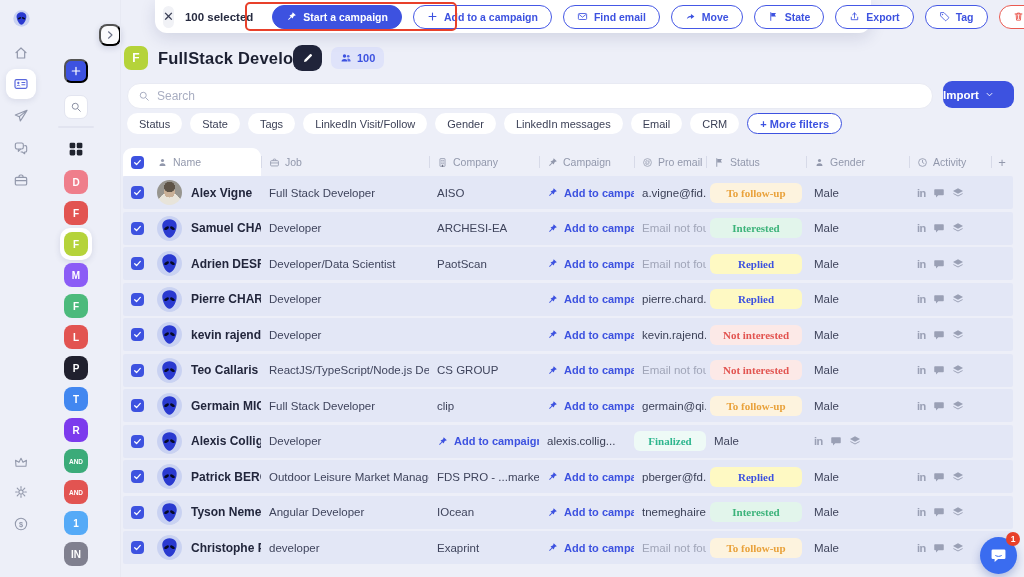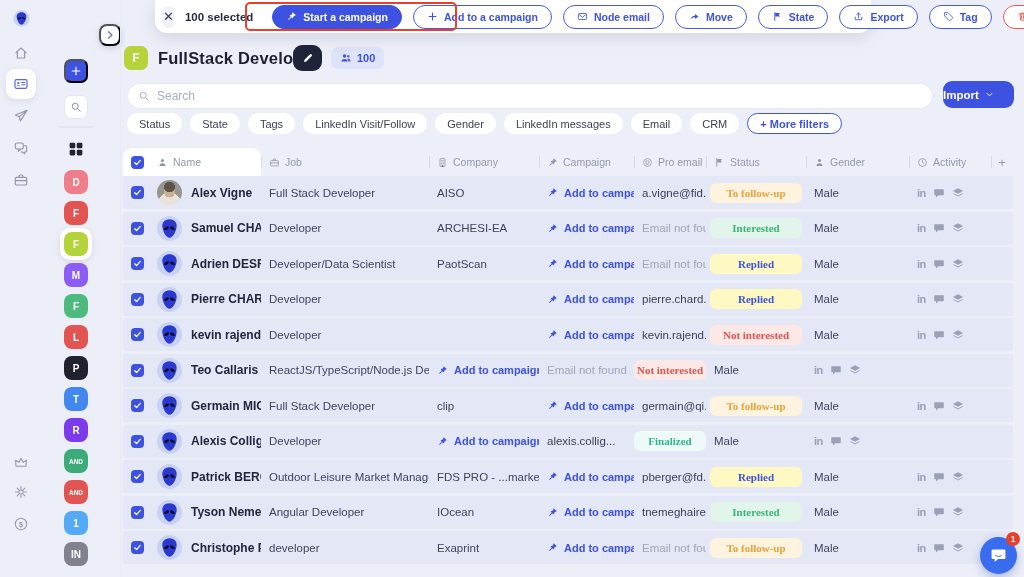--- a/index.html
+++ b/index.html
@@ -369,21 +369,21 @@
     <svg class="ic">
           <use href="#i-plus"></use>
         </svg>
     <span class="lbl">Add to a campaign</span>
   </button>
 
   <button class="tbtn outline">
     <svg class="ic">
           <use href="#i-mail"></use>
         </svg>
-    <span class="lbl">Node email</span>
+    <span class="lbl">Find email</span>
   </button>
 
   <button class="tbtn outline">
     <svg class="ic">
           <use href="#i-move"></use>
         </svg>
     <span class="lbl">Move</span>
   </button>
 
   <button class="tbtn outline">
@@ -774,20 +774,23 @@
           <span class="avatar">
             <svg>
               <use href="#i-alien"></use>
             </svg>
           </span>
           <span class="nm">Teo Callaris</span>
         </div>
     <div class="cell">
           <span class="jb">ReactJS/TypeScript/Node.js Developer</span>
         </div>
+    <div class="cell">
+          <span class="jb">CS GROUP</span>
+        </div>
     <div class="cell c-camp">
           <svg class="ic" style="width:11px;height:11px">
             <use href="#i-pin"></use>
           </svg>
           <span class="cl">Add to campaign</span>
         </div>
     <div class="cell">
           <span class="em muted">Email not found</span>
         </div>
     <div class="cell c-status">

